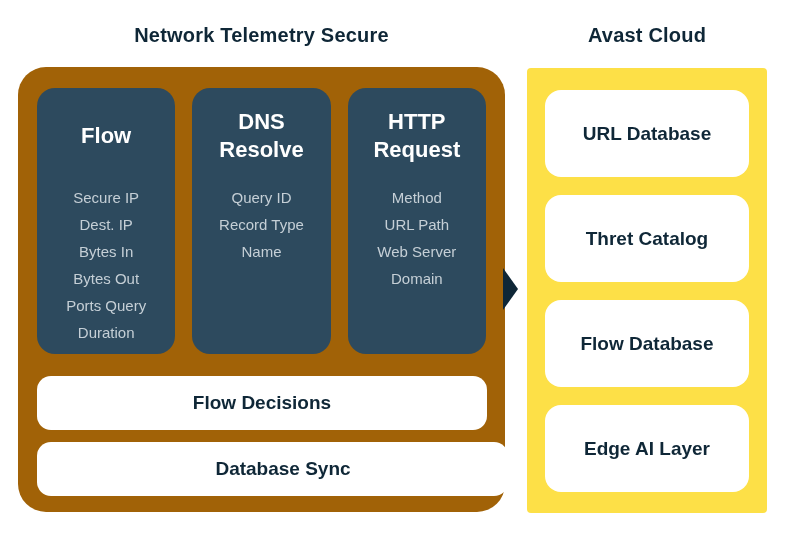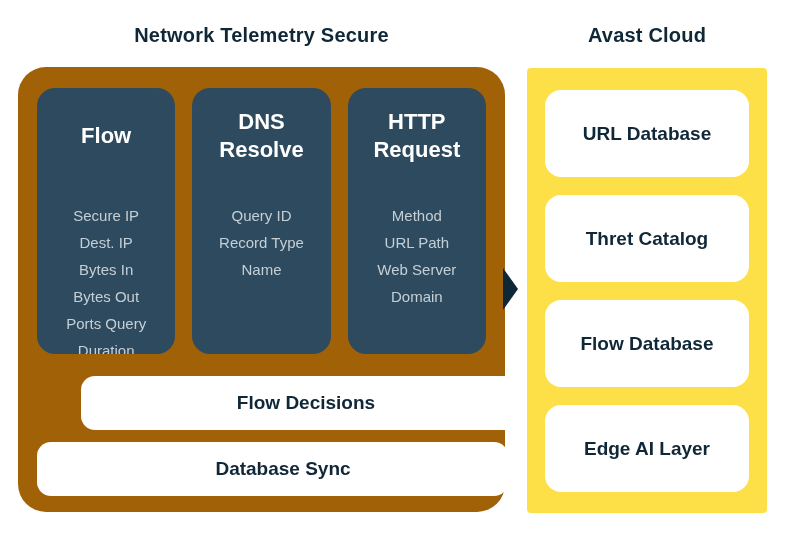--- a/index.html
+++ b/index.html
@@ -54,36 +54,35 @@
     font-size: 22px;
     font-weight: bold;
     line-height: 1.27;
   }
   .col-items {
     text-align: center;
     color: #c5cfd6;
     font-size: 15px;
     line-height: 27px;
     padding: 0 12px;
-    margin-top: 18px;
   }
   .bar {
     position: absolute;
     left: 19px;
     width: 450px; height: 54px;
     background: #ffffff;
     border-radius: 14px;
     display: flex;
     align-items: center;
     justify-content: center;
     font-size: 19px;
     font-weight: bold;
     color: #0f2737;
   }
-  .bar-1 { top: 309px; margin-left: 44px; }
+  .bar-1 { top: 309px; }
   .bar-2 { top: 375px; padding-left: 21px; }
 
   .arrow {
     position: absolute;
     left: 503px; top: 268px;
     width: 0; height: 0;
     border-top: 21px solid transparent;
     border-bottom: 21px solid transparent;
     border-left: 15px solid #0f2737;
   }

